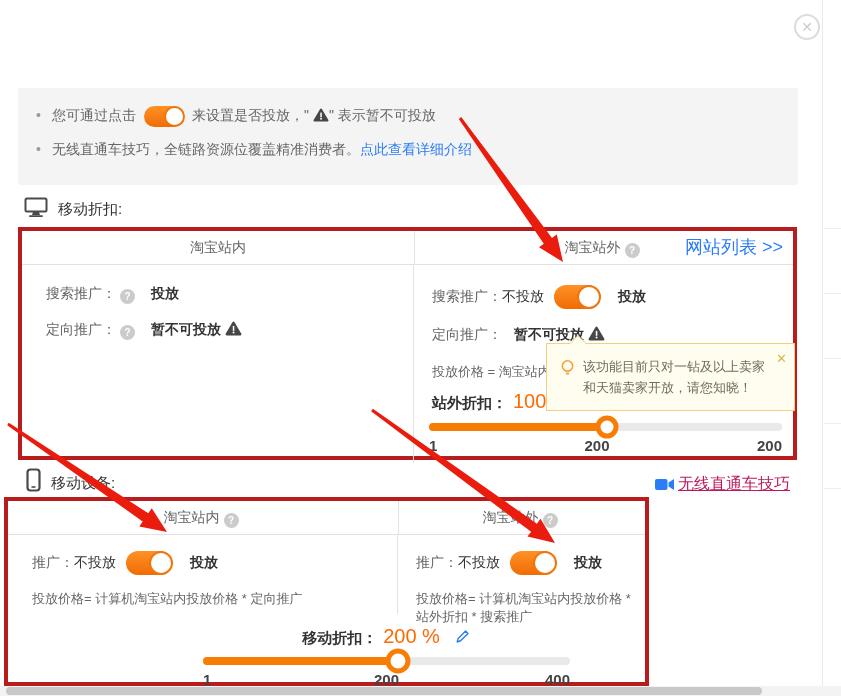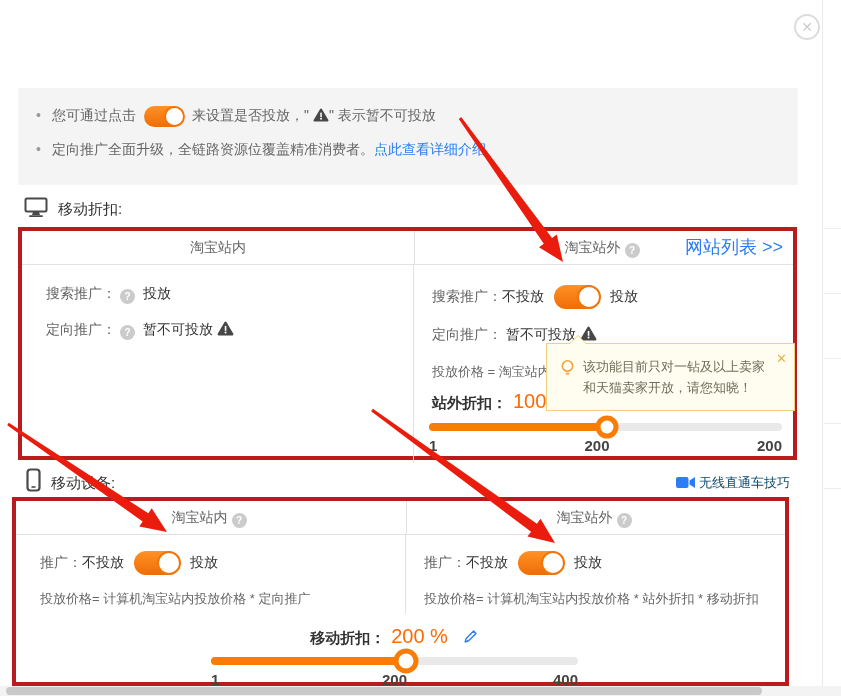--- a/index.html
+++ b/index.html
@@ -37,43 +37,43 @@
   
   .qicon{display:inline-block;width:15px;height:15px;border-radius:50%;background:#cbcbcb;color:#fff;
     font-size:10px;font-weight:bold;line-height:15px;text-align:center;vertical-align:-2px;margin:0 4px;}
   .warn-svg{vertical-align:-2px;margin-left:4px;}
   .sec-icon{display:inline-block;vertical-align:-4px;margin-right:10px;}
 
   
   .sec-head{position:absolute;font-size:15px;color:#333;}
   .sec-head.computer{left:24px;top:197px;}
   .sec-head.mobile{left:26px;top:468px;}
-  .video-link{position:absolute;right:51px;top:474px;font-size:13px;color:#0c4a6e;cursor:pointer;}
+  .video-link{position:absolute;right:51px;top:474px;font-size:16px;color:#be185d;cursor:pointer;text-decoration:underline;}
   .video-link svg{vertical-align:-2px;margin-right:4px;}
 
   
   .ptable{position:absolute;background:#fff;border:4px solid #b91c1c;box-sizing:border-box;}
   .ptable.computer{left:18px;top:227px;width:779px;height:233px;}
-  .ptable.mobile{left:12px;top:497px;width:777px;height:189px;}
+  .ptable.mobile{left:4px;top:497px;width:645px;height:189px;}
   .hrow{display:flex;height:33px;border-bottom:1px solid #e2e2e2;font-size:14px;color:#666;}
   .hcell{line-height:33px;text-align:center;position:relative;}
   .hcell.l{width:392px;border-right:1px solid #e2e2e2;}
   .hcell.l.m{width:390px;}
   .hcell.r{flex:1;}
   .site-list-link{position:absolute;right:10px;top:0;font-size:18px;color:#2b7cf6;cursor:pointer;}
   .tbody{display:flex;}
   .tbody.computer{height:198px;}
   .tbody.mobile{height:79px;}
   .bcell{box-sizing:border-box;font-size:14px;color:#666;}
   .bcell.l{width:392px;border-right:1px solid #e2e2e2;padding:20px 0 0 24px;}
   .bcell.l.m{width:390px;padding:16px 0 0 24px;}
   .bcell.r{flex:1;position:relative;padding:20px 0 0 18px;}
   .bcell.r.m{padding:16px 0 0 18px;}
   .row-gap{margin-top:17px;}
-  .bold-val{font-weight:normal;color:#333;}
+  .bold-val{font-weight:bold;color:#333;margin-left:8px;}
   .plain-val{color:#333;text-align:center;}
   .formula{font-size:13px;color:#666;margin-top:19px;}
   .formula.m{margin-top:15px;}
   .discount-line{margin-top:9px;}
   .discount-label{font-weight:bold;color:#333;font-size:15px;}
   .discount-val{color:#ff6a00;font-size:20px;margin-left:6px;}
   .tgl-row .toggle{margin:0 10px;}
 
   
   .slider{position:absolute;height:8px;border-radius:4px;background:#e9e9e9;}
@@ -125,21 +125,21 @@
 
   <div class="notice-box">
     <div class="notice-line first">
       <span>您可通过点击</span><span class="toggle small"><span class="knob"></span></span><span>来设置是否投放，"</span><svg class="warn-svg" width="16" height="14" viewBox="0 0 16 14">
           <path d="M8 1.5 L14.5 12.5 H1.5 Z" fill="#474747" stroke="#474747" stroke-width="2" stroke-linejoin="round"></path>
           <rect x="7.3" y="4.6" width="1.5" height="4.6" fill="#fff"></rect>
           <circle cx="8.05" cy="10.7" r="0.95" fill="#fff"></circle>
         </svg><span>" 表示暂不可投放</span>
     </div>
     <div class="notice-line">
-      <span>定向推广全面升级，全链路资源位覆盖精准消费者。</span><a class="blue-link">点此查看详细介绍</a>
+      <span>无线直通车技巧，全链路资源位覆盖精准消费者。</span><a class="blue-link">点此查看详细介绍</a>
     </div>
   </div>
 
   <div class="sec-head computer">
     <svg class="sec-icon" width="24" height="21" viewBox="0 0 24 21">
         <rect x="1.5" y="1.5" width="21" height="13" rx="1.5" fill="none" stroke="#4a4a4a" stroke-width="2"></rect>
         <path d="M9 15 L8 18 H16 L15 15 Z" fill="#4a4a4a"></path>
         <rect x="5" y="18.2" width="14" height="1.8" rx="0.9" fill="#4a4a4a"></rect>
       </svg><span>移动折扣:</span>
   </div>
@@ -225,21 +225,21 @@
       <div class="bcell l m">
         <div class="tgl-row">
           <span>推广：</span><span class="plain-val">不投放</span><span class="toggle"><span class="knob"></span></span><span class="bold-val">投放</span>
         </div>
         <div class="formula m">投放价格= 计算机淘宝站内投放价格 * 定向推广</div>
       </div>
       <div class="bcell r m">
         <div class="tgl-row">
           <span>推广：</span><span class="plain-val">不投放</span><span class="toggle"><span class="knob"></span></span><span class="bold-val">投放</span>
         </div>
-        <div class="formula m">投放价格= 计算机淘宝站内投放价格 * 站外折扣 * 移动折扣</div>
+        <div class="formula m">投放价格= 计算机淘宝站内投放价格 * 站外折扣 * 搜索推广</div>
       </div>
     </div>
     <div class="m-slider-row">
       <div class="m-discount">
         <span class="discount-label">移动折扣：</span><span class="discount-val">200 %</span><svg class="pencil" width="17" height="17" viewBox="0 0 17 17">
             <path d="M3.2 13.8 L4.2 10.4 L11.6 3 L14 5.4 L6.6 12.8 Z" fill="none" stroke="#2b7cf6" stroke-width="1.4" stroke-linejoin="round"></path>
             <line x1="3.2" y1="13.8" x2="6.1" y2="13" stroke="#2b7cf6" stroke-width="1.4"></line>
           </svg>
       </div>
       <div class="slider m-slider">

